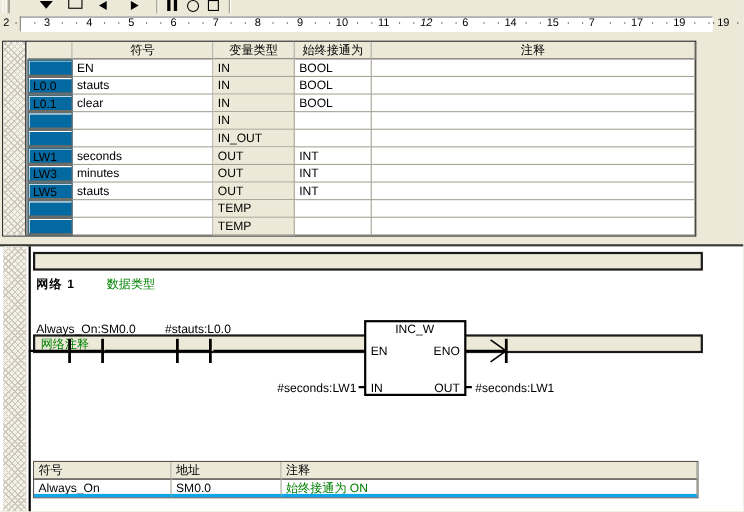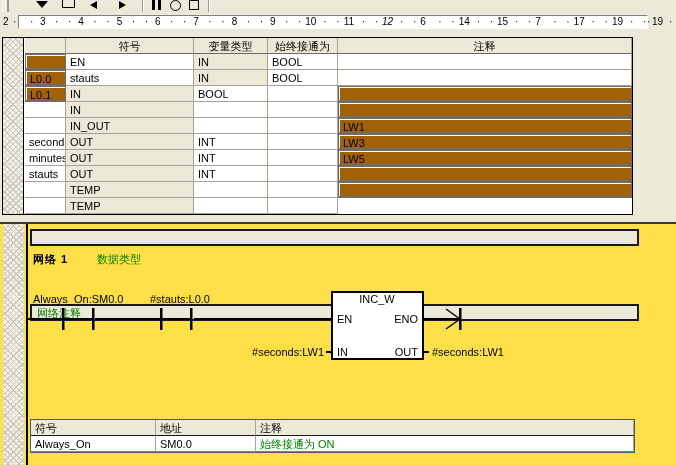--- a/index.html
+++ b/index.html
@@ -41,42 +41,42 @@
     border:1px solid #000; background:#fff; padding-left:22px; }
   .hatch { background:#f3f1e6;
     background-image:
       repeating-linear-gradient(45deg, #cbc7ba 0 1px, transparent 1px 4px),
       repeating-linear-gradient(-45deg, #cbc7ba 0 1px, transparent 1px 4px); }
   .vtable .hatch-col { position:absolute; left:0; top:0; bottom:0; width:21px; border-right:1px solid #000; }
   .vgrid { display:grid; grid-template-columns:41px 128px 74px 70px 1fr; grid-auto-rows:16px; }
   .cell { border-right:1px solid #a6a397; border-bottom:1px solid #a6a397;
     padding:1px 4px 0 4px; overflow:hidden; white-space:nowrap; line-height:14px; }
   .hcell { background:#ece9d8; text-align:center; border-right:1px solid #a6a397; border-bottom:1px solid #696969; }
-  .acell { background:#a16207; border:1px solid #6f6d64; box-shadow:inset 1px 1px 0 #fff;
+  .acell { background:#0369a1; border:1px solid #6f6d64; box-shadow:inset 1px 1px 0 #fff;
     border-bottom-width:2px; }
   .tcell { background:#ece9d8; }
   
   .netpanel { position:absolute; left:0; top:222px; width:676px; height:243px;
-    background:#fde047; border-top:2px solid #3a3a34; }
+    background:#ffffff; border-top:2px solid #3a3a34; }
   .netpanel .hatch-col { position:absolute; left:3px; top:0; bottom:0; width:21px; }
   .rail { position:absolute; left:26px; top:0; width:2px; height:243px; background:#000; }
   .netbox { position:absolute; left:30px; width:609px; height:17px;
     background:#ece9d8; border:2px solid #1a1a1a; }
   .sepbox { top:5px; }
   .combox { top:44px; padding:1px 0 0 5px; line-height:13px;margin-top:36px; }
   .green { color:#008000; }
   .nettitle { position:absolute; left:33px; top:28px; height:14px; line-height:14px; }
   .netlabel { font-weight:bold; letter-spacing:1px; }
   .nettitle .green { position:absolute; left:64px; top:0; white-space:nowrap; }
   .ladder { position:absolute; left:26px; top:66px; }
   .ladder text { font-family:"Liberation Sans", sans-serif; font-size:11px; fill:#000; }
   
   .stable { position:absolute; left:30px; top:195px; width:605px; border:1px solid #5a584e; background:#fff; }
   .sgrid { display:grid; grid-template-columns:125px 100px 1fr; grid-auto-rows:16px; }
-  .scell { border-right:1px solid #a6a397; border-bottom:1px solid #0ea5e9;
+  .scell { border-right:1px solid #a6a397; border-bottom:3px solid #0ea5e9;
     padding:1px 4px 0 4px; white-space:nowrap; overflow:hidden; line-height:14px; }
   .shead { background:#ece9d8; border-bottom:1px solid #1a1a1a; }
 </style>
 </head>
 <body>
 
 <div class="screen">
 
   <div class="toolbar">
     <div class="tb gripper"></div>
@@ -167,20 +167,21 @@
         <div class="cell">EN</div>
         <div class="cell tcell">IN</div>
         <div class="cell">BOOL</div>
         <div class="cell"></div>
         <div class="cell acell">L0.0</div>
         <div class="cell">stauts</div>
         <div class="cell tcell">IN</div>
         <div class="cell">BOOL</div>
         <div class="cell"></div>
         <div class="cell acell">L0.1</div>
+        <div class="cell">clear</div>
         <div class="cell tcell">IN</div>
         <div class="cell">BOOL</div>
         <div class="cell"></div>
         <div class="cell acell"></div>
         <div class="cell"></div>
         <div class="cell tcell">IN</div>
         <div class="cell"></div>
         <div class="cell"></div>
         <div class="cell acell"></div>
         <div class="cell"></div>

